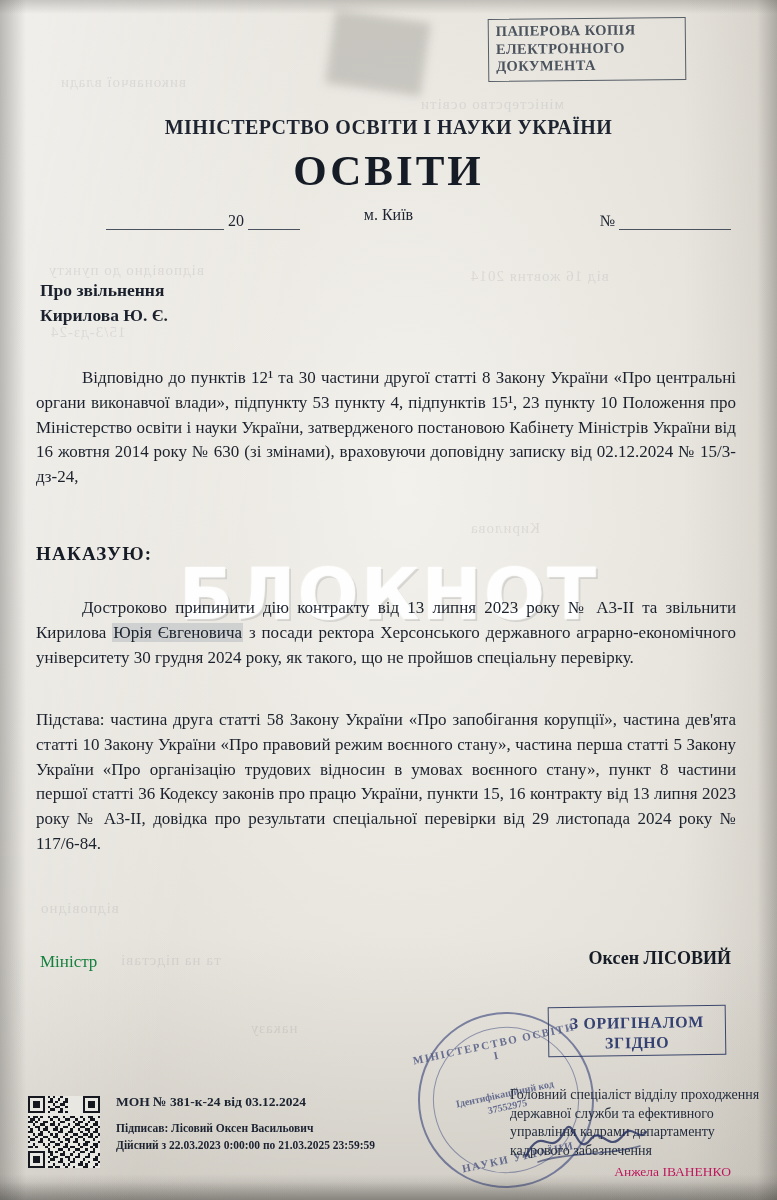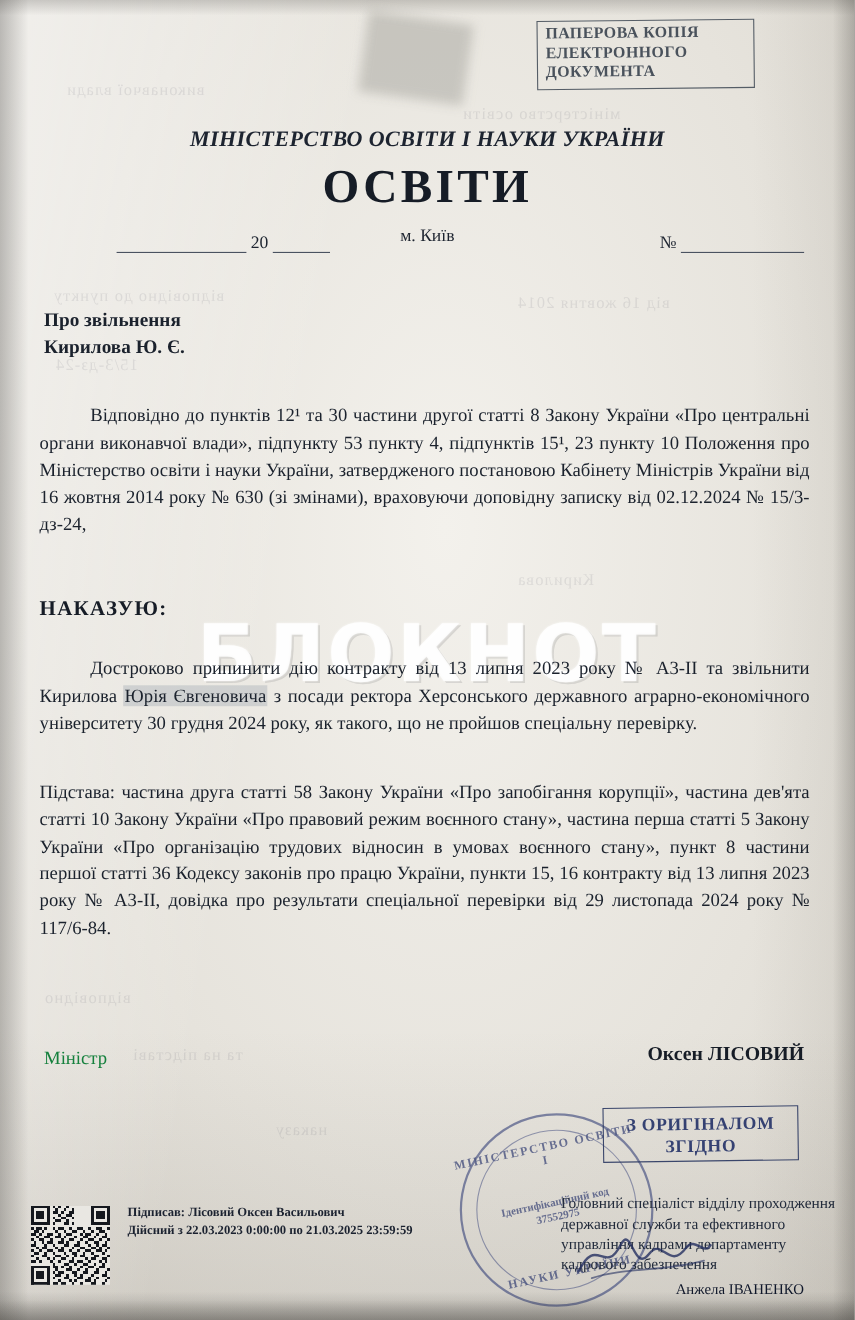--- a/index.html
+++ b/index.html
@@ -105,21 +105,20 @@
   
   .ministry {
     position: absolute;
     left: 0; right: 0;
     top: 116px;
     text-align: center;
     font-size: 20px;
     font-weight: bold;
     letter-spacing: 0.4px;
     color: #1d2430;
-    font-style: italic;
   }
   .order-word {
     position: absolute;
     left: 0; right: 0;
     top: 146px;
     text-align: center;
     font-size: 43px;
     font-weight: bold;
     letter-spacing: 3px;
     color: #161c26;
@@ -321,21 +320,21 @@
     font-size: 14px;
     line-height: 1.33;
     color: #232c3c;
     margin-left: 48px;
   }
   .certify-name {
     position: absolute;
     right: 46px;
     top: 1164px;
     font-size: 13.5px;
-    color: #0f172a;
+    color: #be185d;
   }
   .hand-sign {
     position: absolute;
     left: 520px;
     top: 1112px;
     width: 130px;
     height: 56px;
     pointer-events: none;
   }
 
@@ -647,18 +646,19 @@
       <rect x="8" y="28" width="2" height="1"></rect>
         <rect x="11" y="28" width="2" height="1"></rect>
         <rect x="15" y="28" width="1" height="1"></rect>
       <rect x="18" y="28" width="1" height="1"></rect>
         <rect x="22" y="28" width="2" height="1"></rect>
         <rect x="26" y="28" width="1" height="1"></rect>
     </g>
   </svg>
 
   <div class="sig-info">
+    <div class="line1">МОН № 381-к-24 від 03.12.2024</div>
     <div class="line">Підписав: Лісовий Оксен Васильович</div>
     <div class="line">Дійсний з 22.03.2023 0:00:00 по 21.03.2025 23:59:59</div>
   </div>
 
   <div class="footer-fade"></div>
 </div>
 
 </body></html>

